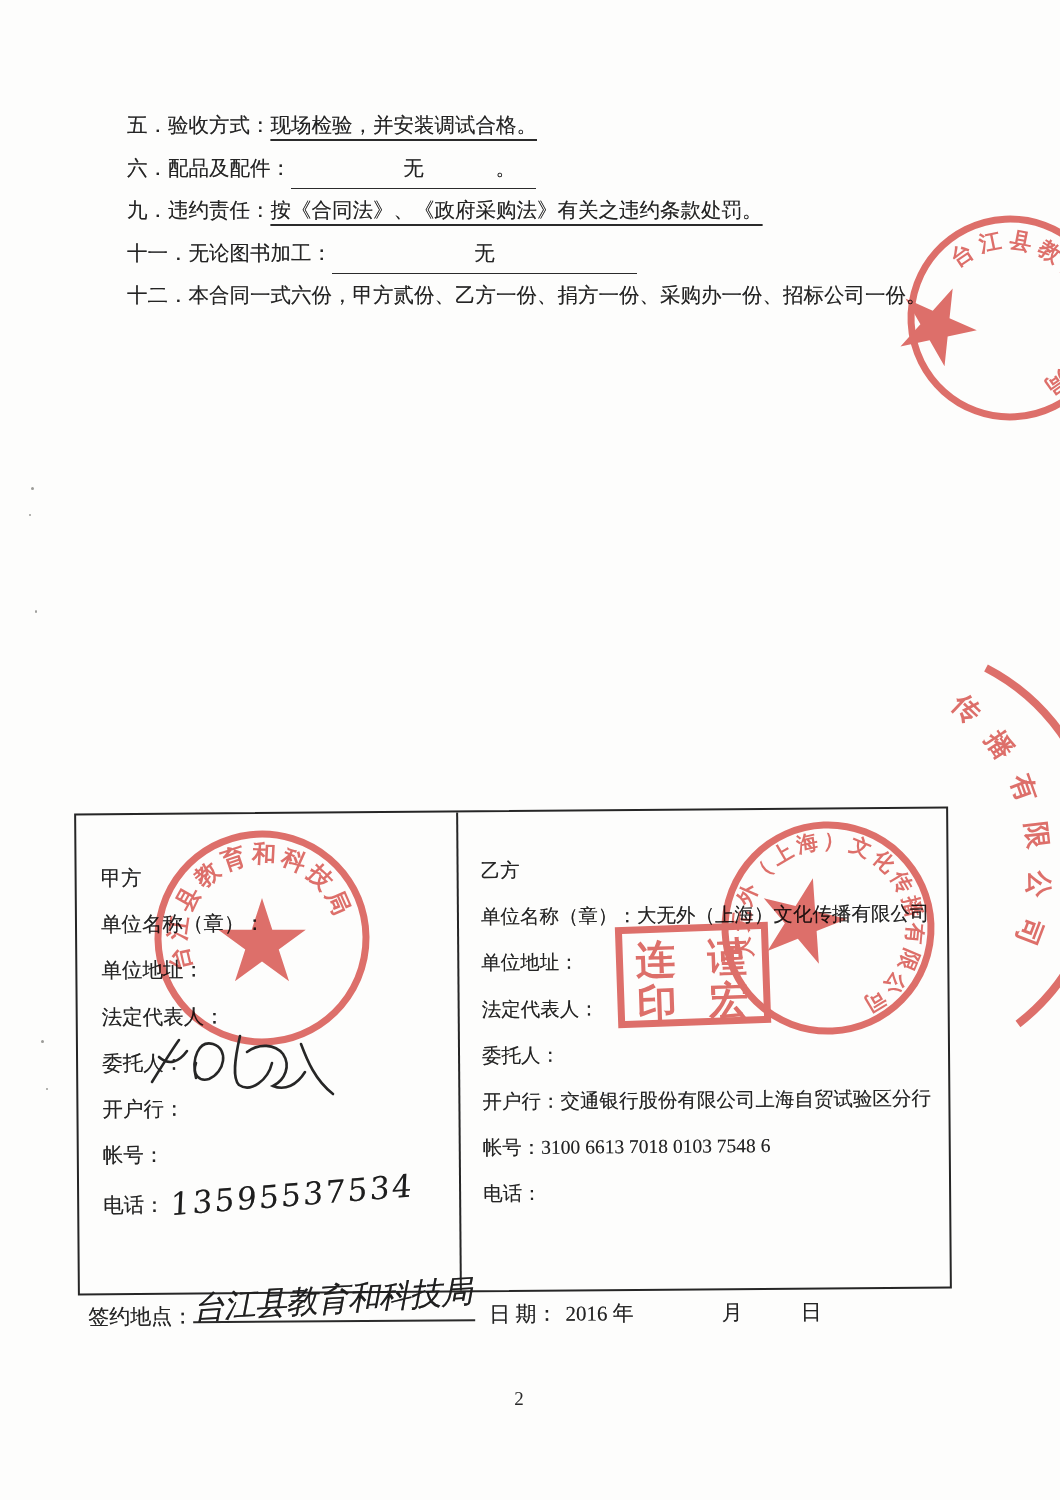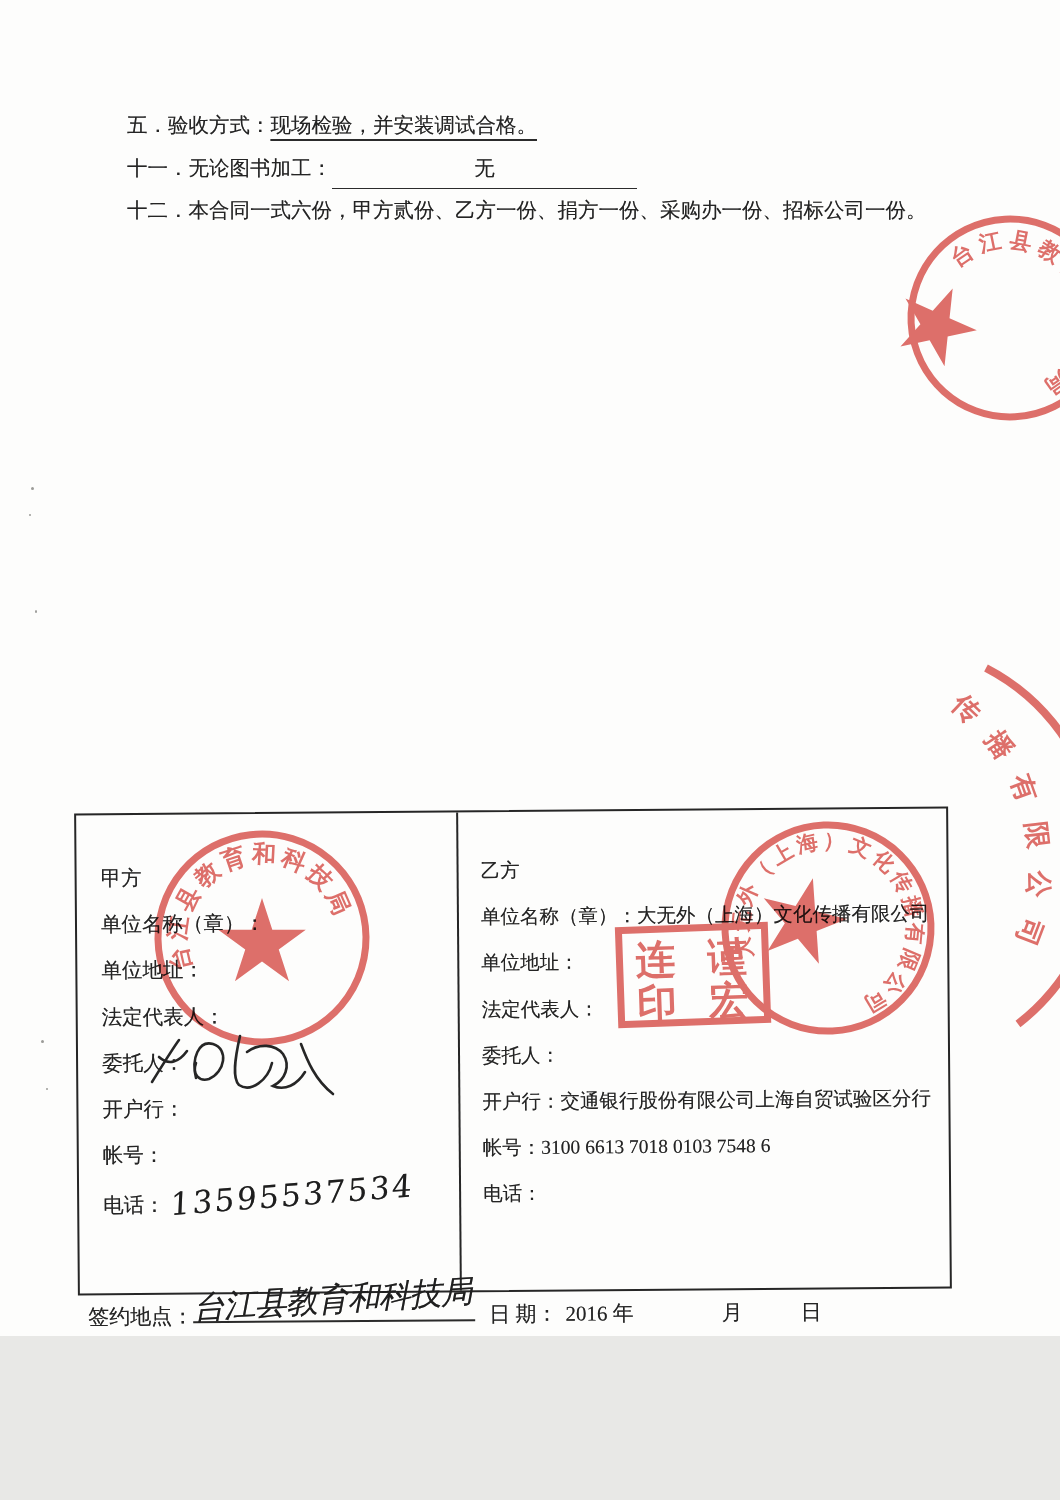--- a/index.html
+++ b/index.html
@@ -1,18 +1,18 @@
 <!DOCTYPE html>
 <html lang="zh"><head>
 <meta charset="utf-8">
 <title>Document</title>
 <style>
   html,body{margin:0;padding:0;background:#e8e8e6;}
   .page{
-    position:relative;width:1060px;height:1336px;margin:0 auto;
+    position:relative;width:1060px;height:1500px;margin:0 auto;
     background:#fdfdfc;overflow:hidden;
     font-family:"Liberation Serif","DejaVu Serif",serif;
     color:#242424;
   }
   
   .doc{position:absolute;left:86px;top:104px;width:900px;}
   .doc p{
     margin:0;text-indent:41px;font-size:20.5px;line-height:42.6px;
     text-align:justify;color:#242424;
     text-shadow:0 0 .6px rgba(40,40,40,.5);
@@ -87,23 +87,25 @@
   .sp{position:absolute;background:#9b9b98;border-radius:50%;}
 </style>
 </head>
 <body>
 
 <div class="page">
 
   <div class="doc">
     <p><span>五．</span><span>验收方式：</span><span class="uv">现场检验，并安装调试合格。</span></p>
 
-
-
-
+    <p><span>六．</span><span>配品及配件：</span><span class="blank blank6"><span>无</span><span class="suffix">。</span></span></p>
+
+
+
+    <p><span>九．</span><span>违约责任：</span><span class="uv">按《合同法》、《政府采购法》有关之违约条款处罚。</span></p>
 
 
     <p><span>十一．</span><span>无论图书加工：</span><span class="blank blank11"><span>无</span></span></p>
 
     <p><span>十二．</span><span>本合同一式六份，甲方贰份、乙方一份、捐方一份、采购办一份、招标公司一份。</span></p>
   </div>
 
   <div class="sig">
     <div class="colA">
       <div class="trow">甲方</div>

